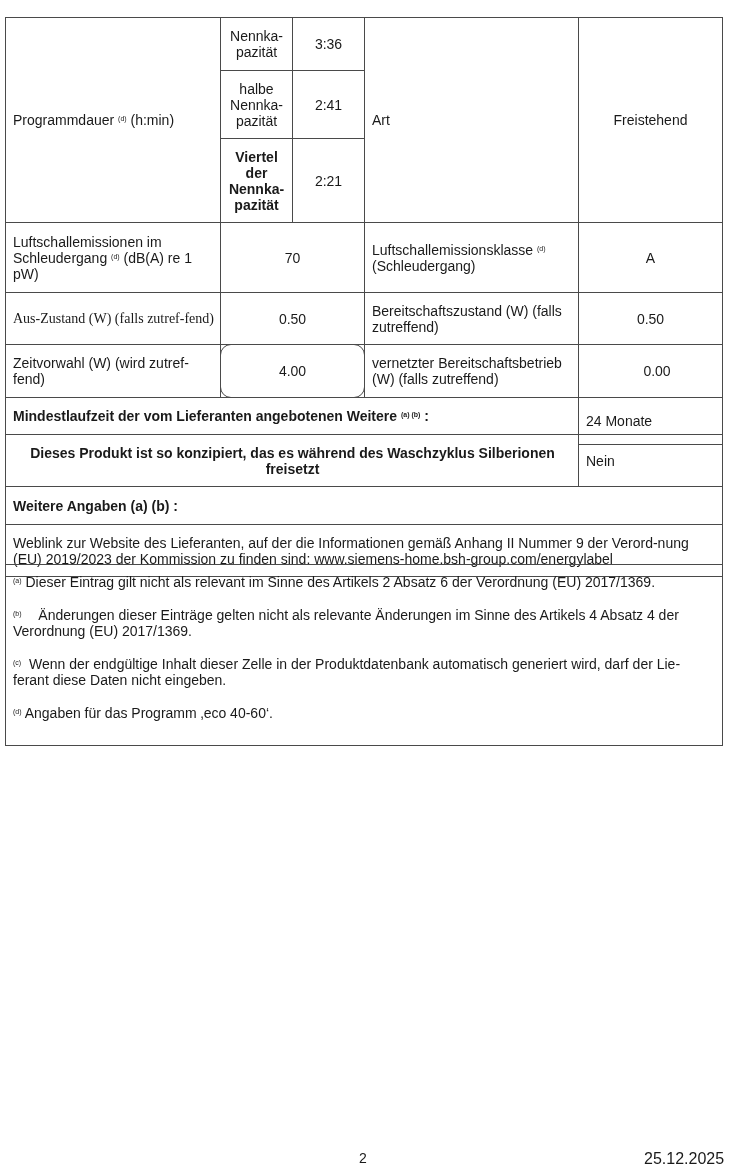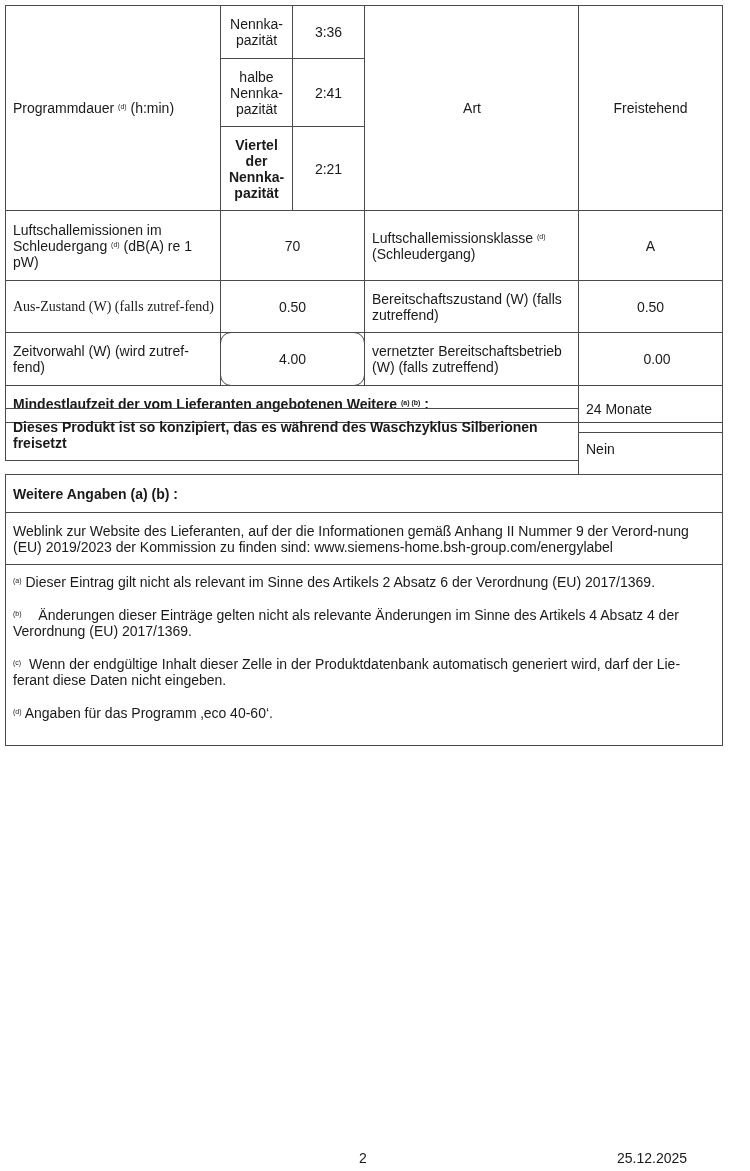--- a/index.html
+++ b/index.html
@@ -1,26 +1,26 @@
 <!DOCTYPE html>
 <html><head>
 <meta charset="utf-8">
 <style>
   html, body { margin:0; padding:0; background:#ffffff; }
   body { width:750px; height:1171px; position:relative; font-family:"Liberation Sans", sans-serif; color:#1a1a1a; font-size:14px; overflow:hidden; }
-  .cell { position:absolute; box-sizing:border-box; border:1px solid #4a4a4a; display:flex; align-items:center; line-height:16px; }
+  .cell { position:absolute; box-sizing:border-box; border:1px solid #4a4a4a; display:flex; align-items:center; line-height:16px;margin-top:12px; }
   .center { justify-content:center; text-align:center; }
   .left { justify-content:flex-start; text-align:left; padding-left:7px; padding-right:6px; }
   .bold { font-weight:bold; }
   .txt { display:block; }
   sup { font-size:7px; vertical-align:top; position:relative; top:-1px; }
   .notes { position:absolute; box-sizing:border-box; border:1px solid #4a4a4a; left:5px; top:564px; width:718px; height:182px; padding:9px 7px 0 7px; line-height:16px; }
   .note { margin:0 0 17px 0; }
   .footer-page { position:absolute; top:1150px; left:359px; font-size:14px; }
-  .footer-date { position:absolute; top:1150px; left:617px; font-size:14px; }
+  .footer-date { position:absolute; top:1150px; left:644px; font-size:16px; }
 </style>
 </head>
 <body>
 
 <div class="cell left" style="left:5px;top:5px;width:216px;height:206px;">
   <span class="txt"><span>Programmdauer</span> <sup>(d)</sup> <span>(h:min)</span></span>
 </div>
 
 <div class="cell center" style="left:220px;top:5px;width:73px;height:54px;">
   <span class="txt" style="width:56px;word-break:break-word;">Nennka-pazität</span>
@@ -36,21 +36,21 @@
   <span>2:41</span>
 </div>
 
 <div class="cell center" style="left:220px;top:126px;width:73px;height:85px;font-weight:bold;">
   <span class="txt" style="width:56px;word-break:break-word;">Viertel der Nennka-pazität</span>
 </div>
 <div class="cell center" style="left:292px;top:126px;width:73px;height:85px;">
   <span>2:21</span>
 </div>
 
-<div class="cell left" style="left:364px;top:5px;width:215px;height:206px;justify-content:center;">
+<div class="cell left" style="left:364px;top:5px;width:215px;height:206px;">
   <span>Art</span>
 </div>
 <div class="cell center" style="left:578px;top:5px;width:145px;height:206px;">
   <span>Freistehend</span>
 </div>
 
 <div class="cell left" style="left:5px;top:210px;width:216px;height:71px;">
   <span class="txt"><span>Luftschallemissionen im Schleudergang</span> <sup>(d)</sup> <span>(dB(A) re 1 pW)</span></span>
 </div>
 <div class="cell center" style="left:220px;top:210px;width:145px;height:71px;">
@@ -89,21 +89,21 @@
   <span>0.00</span>
 </div>
 
 <div class="cell left bold" style="left:5px;top:385px;width:574px;height:38px;">
   <span class="txt"><span>Mindestlaufzeit der vom Lieferanten angebotenen Weitere</span> <sup>(a) (b)</sup> <span>:</span></span>
 </div>
 <div class="cell left" style="left:578px;top:385px;width:145px;height:48px;">
   <span>24 Monate</span>
 </div>
 
-<div class="cell left bold" style="left:5px;top:408px;width:574px;height:53px;">
+<div class="cell left bold" style="left:5px;top:422px;width:574px;height:53px;text-align:center;">
   <span class="txt">Dieses Produkt ist so konzipiert, das es während des Waschzyklus Silberionen freisetzt</span>
 </div>
 <div class="cell left" style="left:578px;top:422px;width:145px;height:53px;">
   <span>Nein</span>
 </div>
 
 <div class="cell left bold" style="left:5px;top:474px;width:718px;height:39px;">
   <span>Weitere Angaben (a) (b) :</span>
 </div>
 

